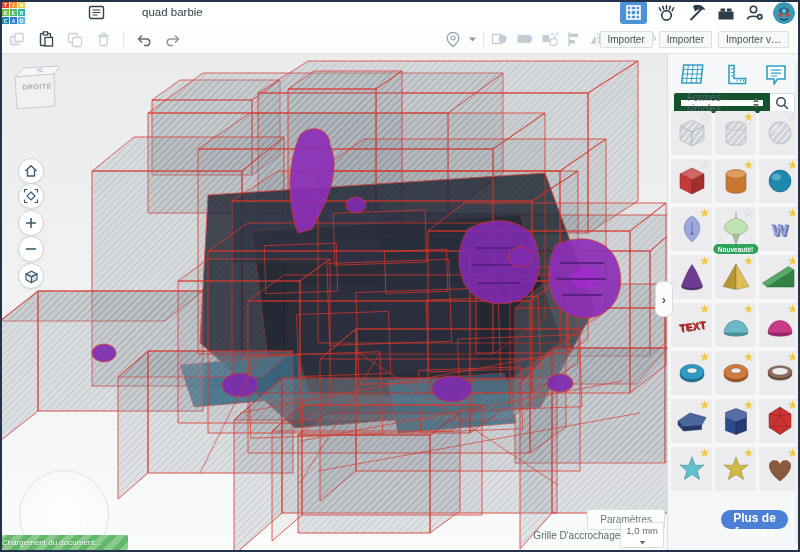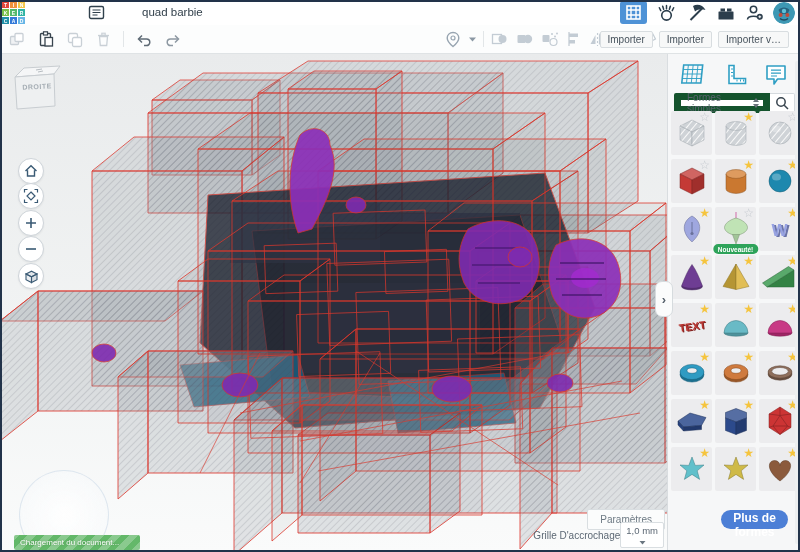--- a/index.html
+++ b/index.html
@@ -39,21 +39,21 @@
   .collapse-tab{position:absolute;left:655px;top:281px;width:18px;height:36px;background:#fbfcfc;border:1px solid #d6dbde;
                 border-radius:7px;z-index:10;display:flex;align-items:center;justify-content:center;font-size:13px;font-weight:bold;color:#55606b;cursor:pointer;box-sizing:border-box;}
   .settings-btn{position:absolute;right:2px;bottom:22px;min-width:54px;background:#fbfcfc;border:1px solid #d9dee1;
                 border-radius:2px;font-size:10px;color:#6d7983;padding:4px 12px;font-family:"Liberation Sans",sans-serif;cursor:pointer;}
   .snap-row{position:absolute;right:3px;bottom:4px;display:flex;align-items:center;}
   .snap-label{font-size:10px;color:#5c6874;}
   .snap-select{background:#fff;border:1px solid #d9dee1;border-radius:2px;font-size:9.5px;color:#5c6874;
                padding:2px 5px;display:flex;align-items:center;gap:4px;cursor:pointer;flex-direction:column;}
   .toast{position:absolute;left:2px;bottom:2px;width:126px;height:15px;border-radius:2px;
          background:repeating-linear-gradient(-45deg,rgba(255,255,255,0.25) 0 6px,rgba(255,255,255,0) 6px 12px),#63b869;
-         color:#fff;font-size:8px;line-height:15px;padding-left:6px;box-sizing:border-box;white-space:nowrap;overflow:hidden;z-index:6;text-shadow:0 0 2px rgba(0,60,0,.4);margin-left:12px;}
+         color:#fff;font-size:8px;line-height:15px;box-sizing:border-box;white-space:nowrap;overflow:hidden;z-index:6;text-shadow:0 0 2px rgba(0,60,0,.4);}
   .spinner{position:absolute;left:19px;top:417px;width:88px;height:88px;border-radius:50%;
            background:radial-gradient(circle,rgba(255,255,255,0.85),rgba(230,240,248,0.15));
            border:1px solid rgba(195,212,228,0.5);z-index:5;}
 
   
   .panel{position:absolute;left:667px;top:53px;width:133px;bottom:0;background:#f6f7f8;border-left:1px solid #d9dde0;box-sizing:border-box;}
   .panel-tools{position:absolute;left:0;top:6px;width:100%;height:32px;display:flex;justify-content:space-around;align-items:center;padding:0 4px;box-sizing:border-box;}
   .select-row{position:absolute;left:6px;top:40px;right:5px;height:20px;display:flex;}
   .cat-select{flex:1;background:#fff;border:7px solid #14532d;border-radius:2px 0 0 2px;display:flex;align-items:center;
               font-size:10px;color:#57626c;padding:0 4px 0 6px;cursor:pointer;}

